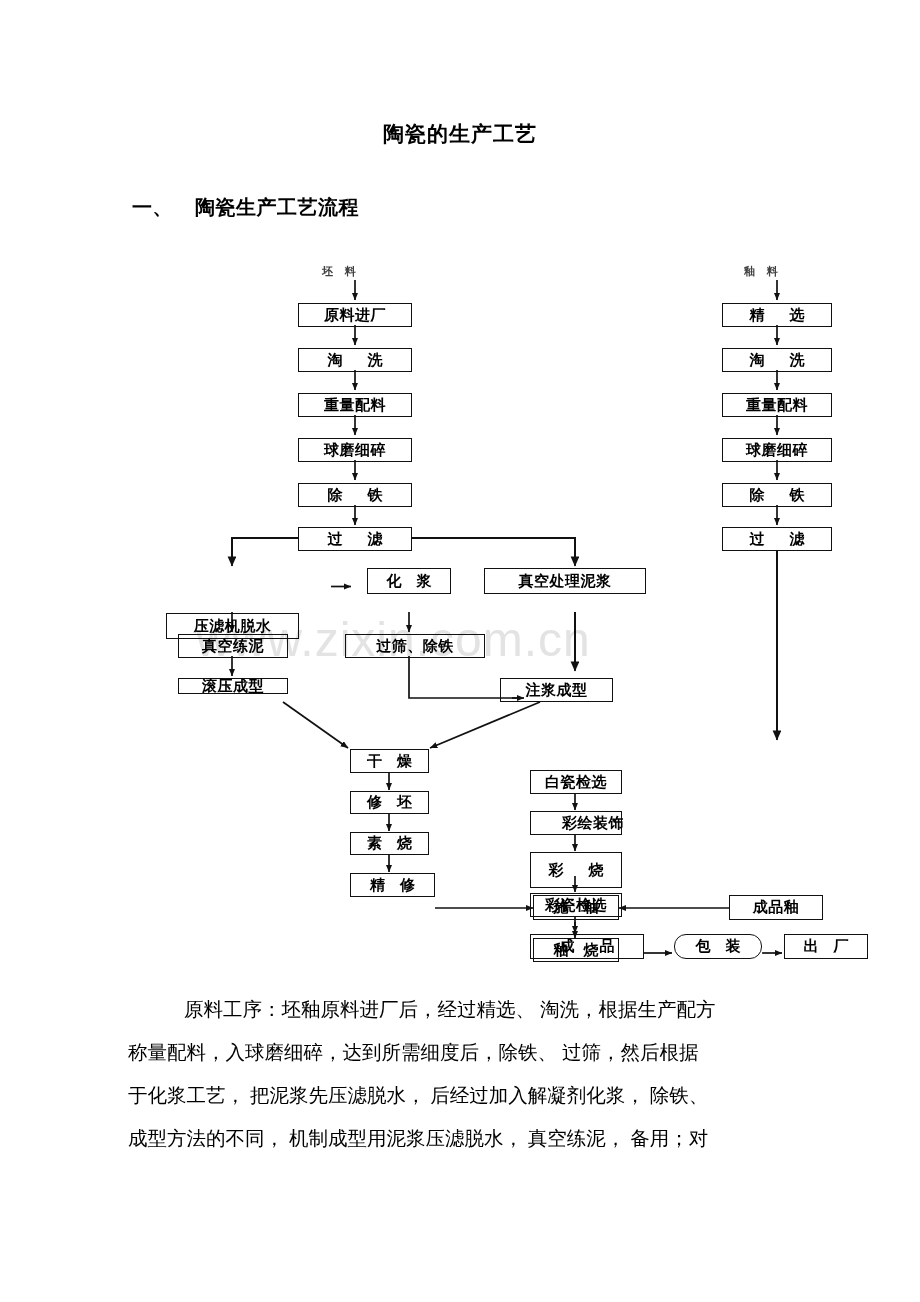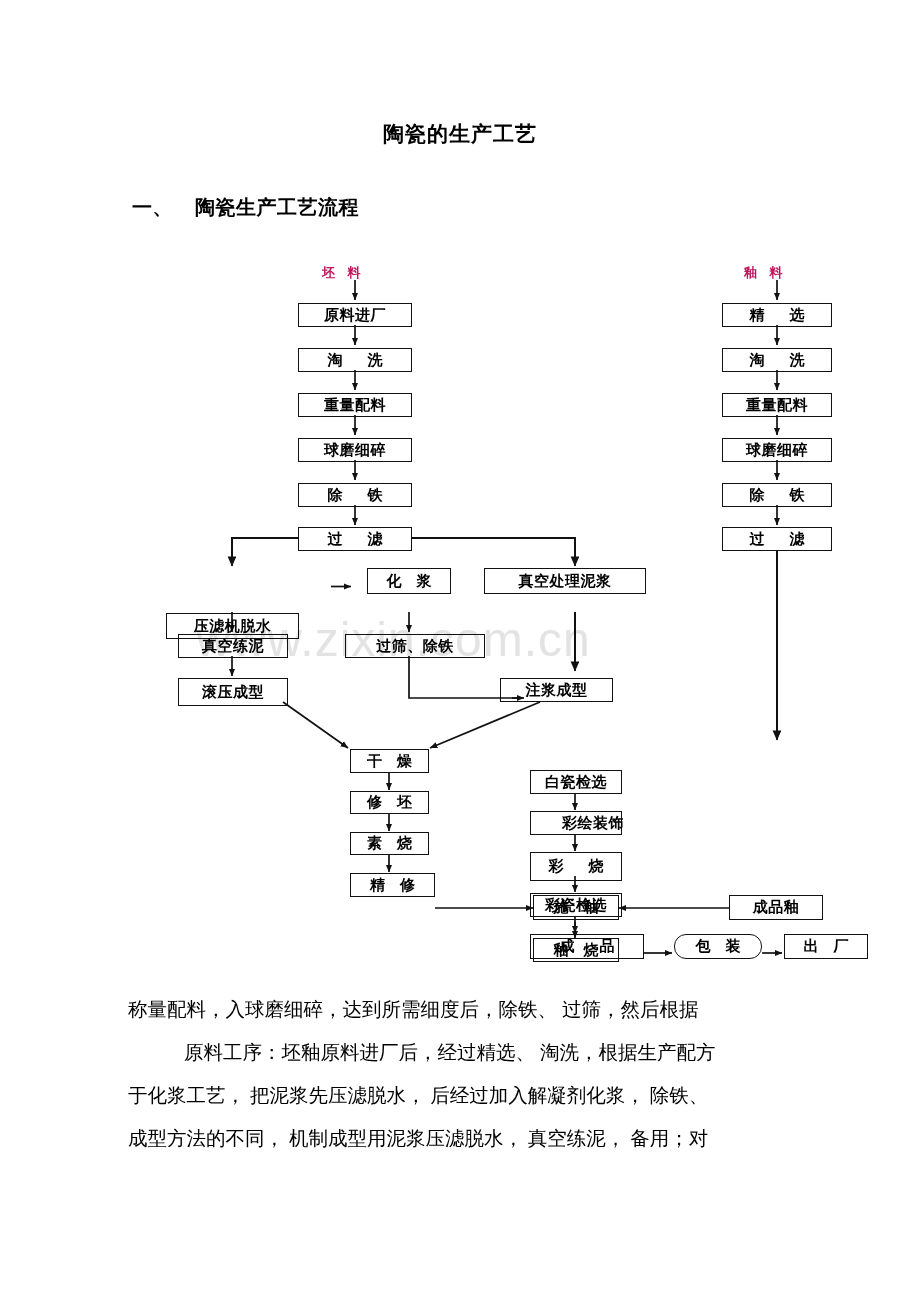--- a/index.html
+++ b/index.html
@@ -118,22 +118,22 @@
     z-index: 4;
     letter-spacing: 0.5px;
   }
   .node.wide-space { letter-spacing: 10px; text-indent: 10px; }
   .node.mid-space  { letter-spacing: 5px;  text-indent: 5px; }
 
   .label-free {
     position: absolute;
     font-family: "DejaVu Sans", sans-serif;
     font-weight: bold;
-    font-size: 13px;
-    color: #be185d;
+    font-size: 11px;
+    color: #404040;
     white-space: nowrap;
     letter-spacing: 4px;
     z-index: 4;
   }
 
   
   .body-text {
     position: absolute;
     left: 128px;
     top: 988px;
@@ -249,21 +249,21 @@
     <div class="node wide-space" style="left:722px; top:233px; width:110px; height:24px;">除    铁</div>
     <div class="node wide-space" style="left:722px; top:277px; width:110px; height:24px;">过    滤</div>
 
     <div class="node" style="left:166px; top:318px; width:133px; height:26px;margin-top:45px;">压滤机脱水</div>
     <div class="node mid-space" style="left:367px; top:318px; width:84px; height:26px;">化  浆</div>
     <div class="node" style="left:484px; top:318px; width:162px; height:26px;">真空处理泥浆</div>
 
     <div class="node" style="left:178px; top:384px; width:110px; height:24px;">真空练泥</div>
     <div class="node" style="left:345px; top:384px; width:140px; height:24px;">过筛、除铁</div>
 
-    <div class="node" style="left:178px; top:428px; width:110px; height:28px;">滚压成型</div>
+    <div class="node" style="left:178px; top:428px; width:110px; height:16px;">滚压成型</div>
     <div class="node" style="left:500px; top:428px; width:113px; height:24px;">注浆成型</div>
 
     <div class="node mid-space" style="left:350px; top:499px; width:79px; height:24px;">干  燥</div>
     <div class="node mid-space" style="left:350px; top:541px; width:79px; height:23px;">修  坯</div>
     <div class="node mid-space" style="left:350px; top:582px; width:79px; height:23px;">素  烧</div>
     <div class="node mid-space" style="left:350px; top:623px; width:85px; height:24px;">精  修</div>
 
     <div class="node" style="left:729px; top:645px; width:94px; height:25px;">成品釉</div>
 
     <div class="node mid-space" style="left:533px; top:645px; width:86px; height:25px;">施  釉</div>
@@ -283,28 +283,28 @@
         <line x1="575" y1="106" x2="575" y2="122" marker-end="url(#ah2)"></line>
         <line x1="575" y1="147" x2="575" y2="163" marker-end="url(#ah2)"></line>
         <line x1="575" y1="-16" x2="575" y2="0" marker-end="url(#ah2)"></line>
         <line x1="644" y1="183" x2="672" y2="183" marker-end="url(#ah2)"></line>
         <line x1="762" y1="183" x2="782" y2="183" marker-end="url(#ah2)"></line>
       </g>
     </svg>
 
     <div class="node" style="left:530px; top:0px;  width:92px; height:24px;">白瓷检选</div>
     <div class="node" style="left:530px; top:41px; width:92px; height:24px;padding-left:34px;">彩绘装饰</div>
-    <div class="node wide-space" style="left:530px; top:82px; width:92px; height:29px;">彩    烧</div>
+    <div class="node wide-space" style="left:530px; top:82px; width:92px; height:36px;">彩    烧</div>
     <div class="node" style="left:530px; top:123px; width:92px; height:24px;">彩瓷检选</div>
     <div class="node wide-space" style="left:530px; top:164px; width:114px; height:25px;">成    品</div>
 
     <div class="node mid-space" style="left:674px; top:164px; width:88px; height:25px;border-radius:12px;">包  装</div>
     <div class="node mid-space" style="left:784px; top:164px; width:84px; height:25px;">出  厂</div>
   </div>
 
   <div class="body-text">
+    <p><span class="indent"></span><span>原料工序：坯釉原料进厂后，经过精选、 淘洗，根据生产配方</span></p>
     <p>称量配料，入球磨细碎，达到所需细度后，除铁、 过筛，然后根据</p>
-    <p><span class="indent"></span><span>原料工序：坯釉原料进厂后，经过精选、 淘洗，根据生产配方</span></p>
     <p>于化浆工艺， 把泥浆先压滤脱水， 后经过加入解凝剂化浆， 除铁、</p>
     <p>成型方法的不同， 机制成型用泥浆压滤脱水， 真空练泥， 备用；对</p>
   </div>
 
 </div>
 
 </body></html>

